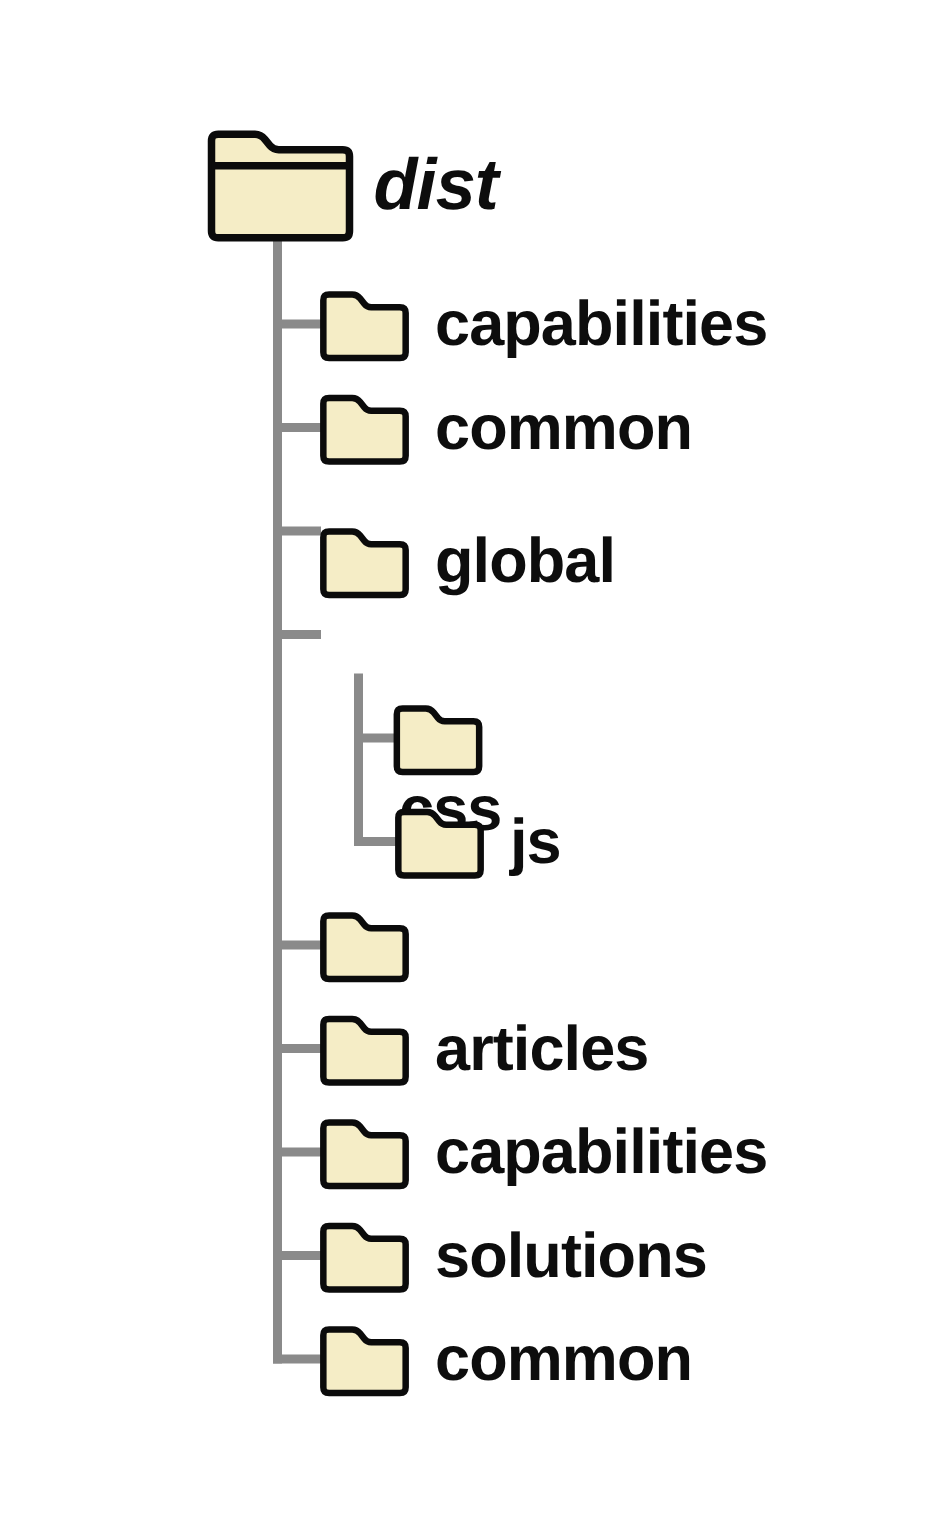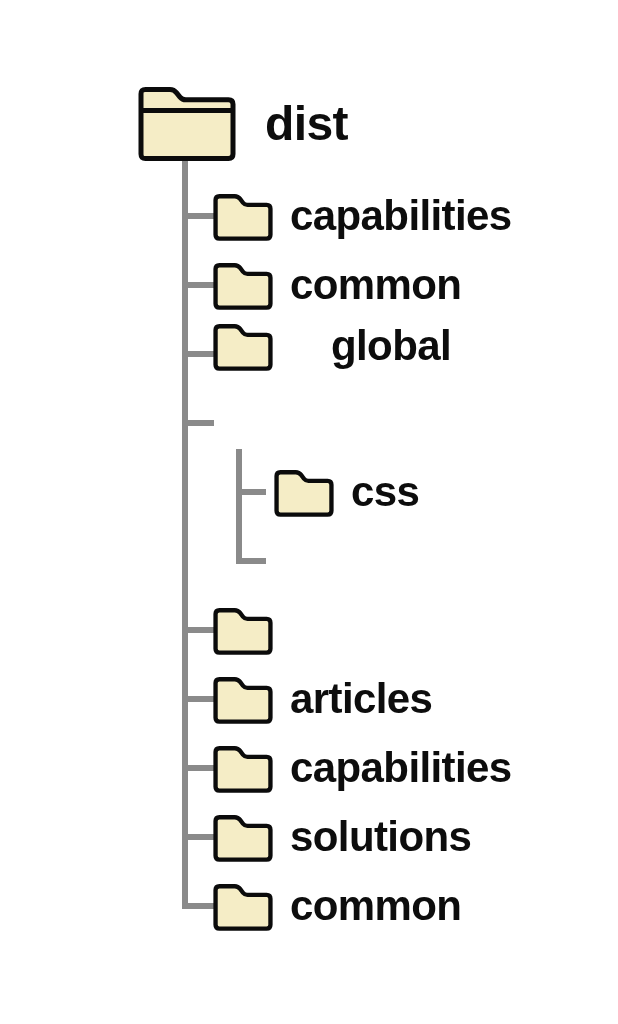--- a/index.html
+++ b/index.html
@@ -22,21 +22,21 @@
   .node{position:absolute;display:flex;align-items:center;}
   .node .icon{flex:0 0 auto;display:block;}
   .node .label{
     font-weight:700;
     color:var(--label);
     letter-spacing:-0.6px;
     white-space:nowrap;
     line-height:1;
   }
   .node.root .icon{width:100px;height:78px;}
-  .node.root .label{font-size:48px;margin-left:28px;}
+  .node.root .label{font-size:48px;margin-left:12px;font-style:italic;}
   .node.child .icon{width:62px;height:52px;}
   .node.child .label{font-size:42px;margin-left:16px;}
   .folder-shape{fill:var(--folder-fill);stroke:var(--folder-outline);stroke-linejoin:round;stroke-linecap:round;}
   svg.defs{position:absolute;width:0;height:0;}
 </style>
 </head>
 <body>
 
 <div class="canvas">
 
@@ -79,32 +79,38 @@
         <use href="#folder-small"></use>
       </svg>
     <span class="label">capabilities</span>
   </div>
   <div class="node child" style="left:212px;top:259px;height:52px;">
     <svg class="icon">
         <use href="#folder-small"></use>
       </svg>
     <span class="label">common</span>
   </div>
-  <div class="node child" style="left:212px;top:320px;height:52px;gap:41px;">
+  <div class="node child" style="left:212px;top:348px;height:52px;">
     <svg class="icon">
         <use href="#folder-small"></use>
       </svg>
     <span class="label">global</span>
   </div>
 
-  <div class="node child" style="left:273px;top:466px;height:52px;">
+  <div class="node child" style="left:250px;top:466px;height:52px;flex-direction:column;">
     <svg class="icon">
         <use href="#folder-small"></use>
       </svg>
     <span class="label">css</span>
+  </div>
+  <div class="node child" style="left:262px;top:535px;height:52px;">
+    <svg class="icon">
+        <use href="#folder-small"></use>
+      </svg>
+    <span class="label">js</span>
   </div>
 
   <div class="node child" style="left:212px;top:604px;height:52px;">
     <svg class="icon">
         <use href="#folder-small"></use>
       </svg>
   </div>
   <div class="node child" style="left:212px;top:673px;height:52px;">
     <svg class="icon">
         <use href="#folder-small"></use>

